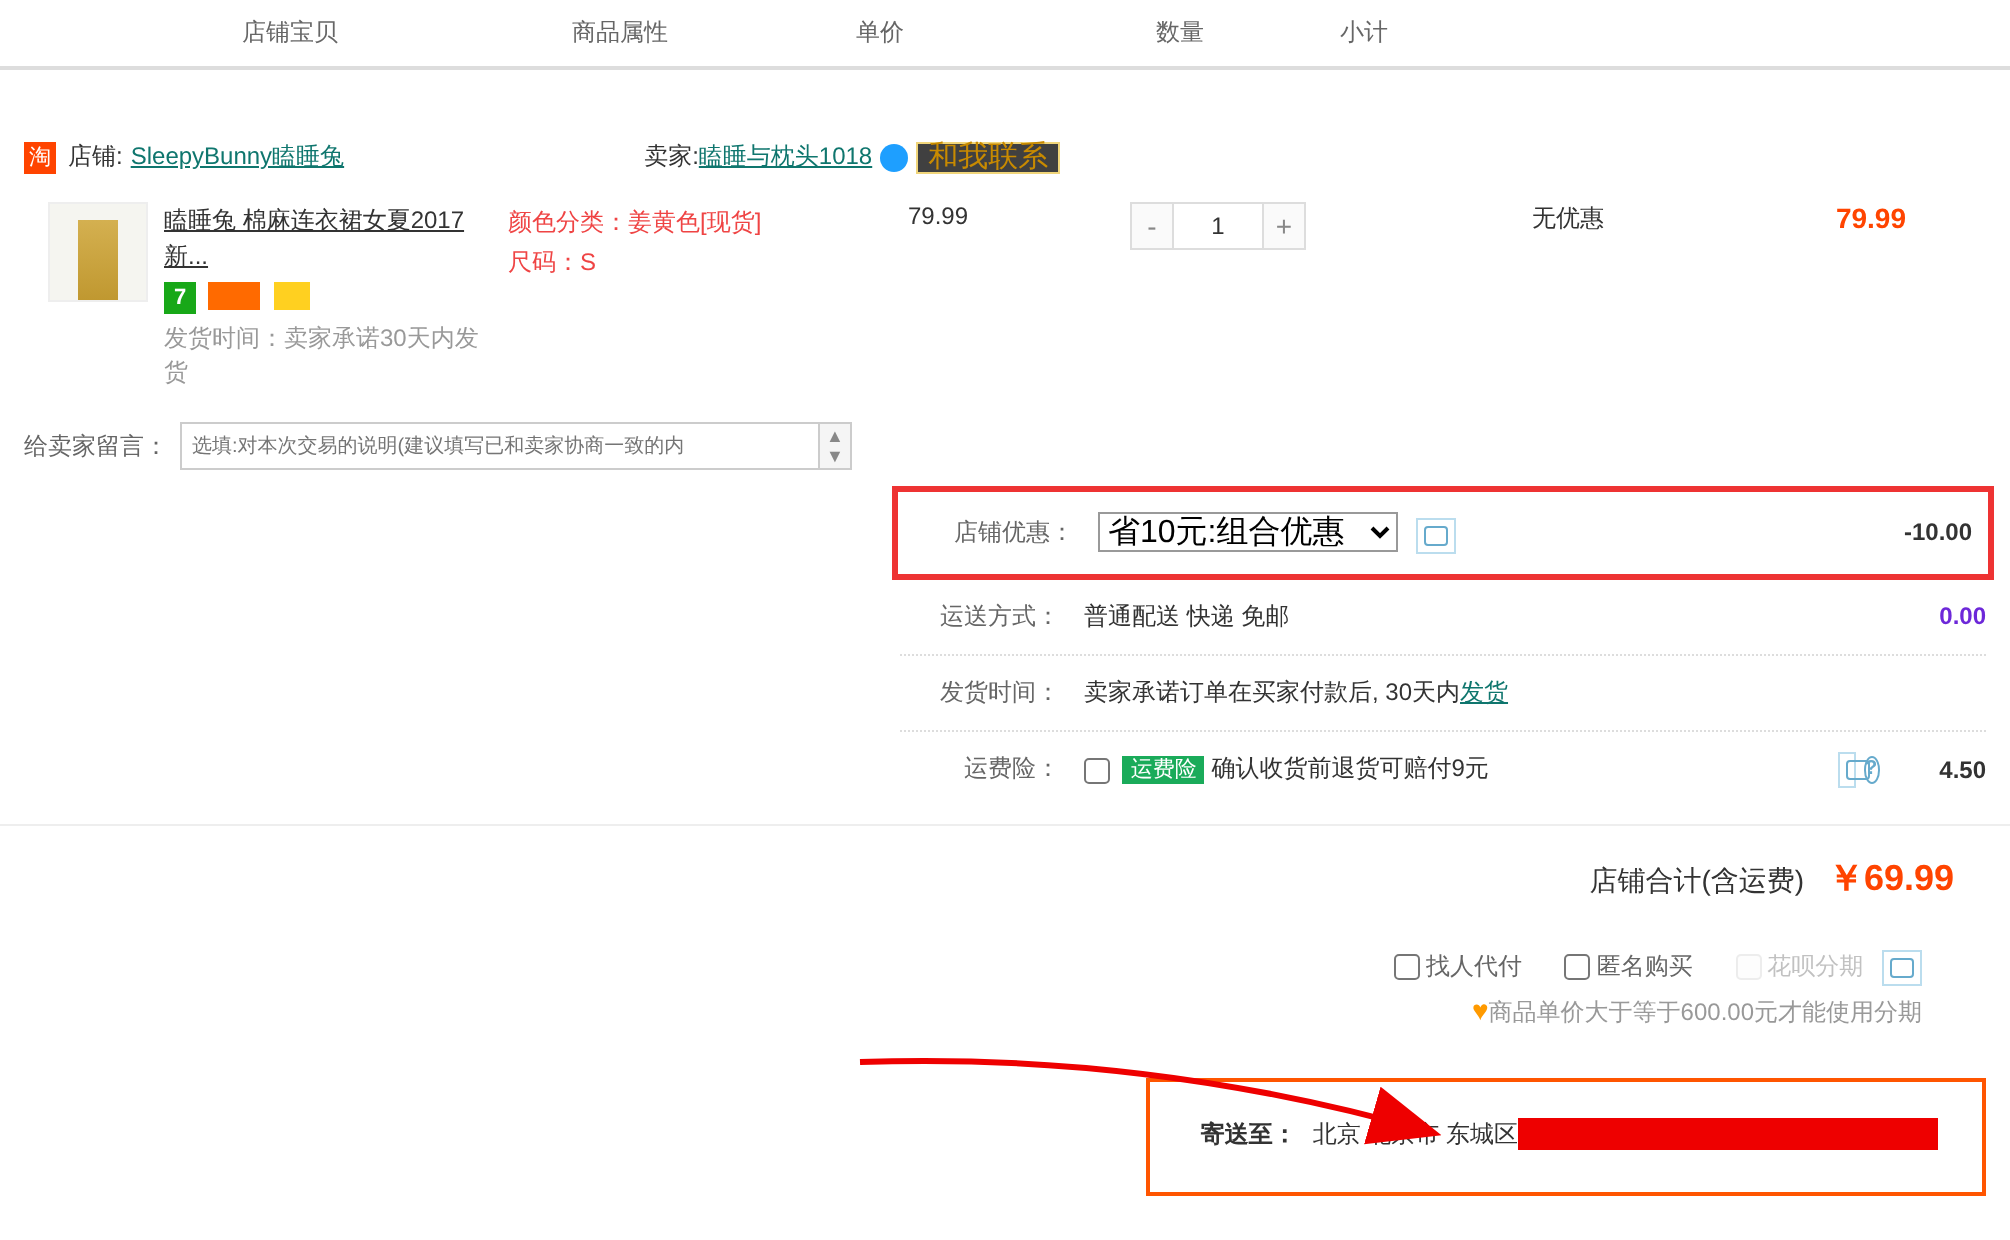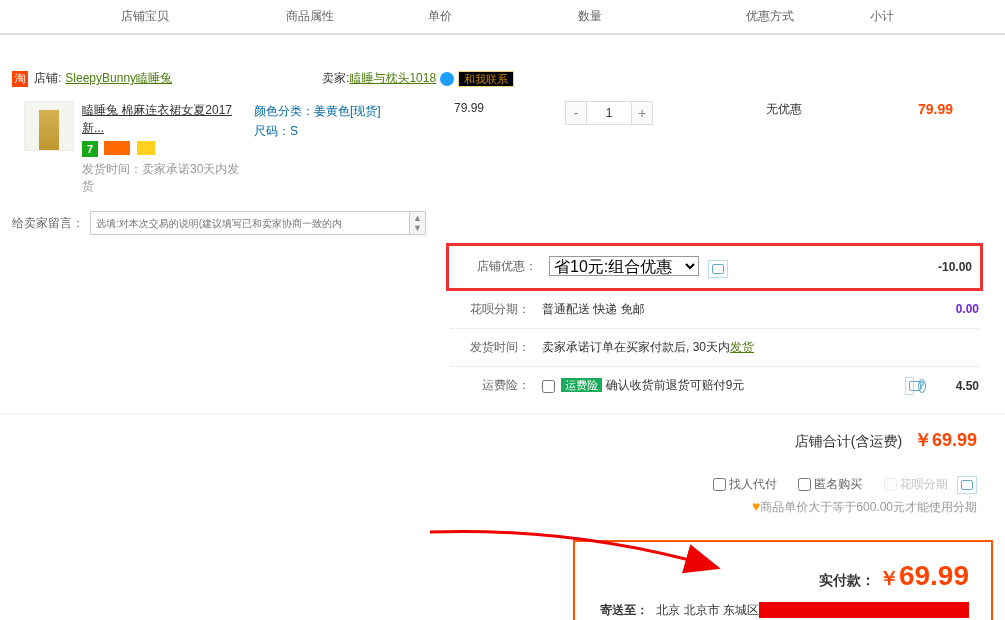--- a/index.html
+++ b/index.html
@@ -10,61 +10,61 @@
 .c2{width:120px}
 .c3{width:140px}
 .c4{width:160px}
 .c5{width:200px}
 .c6{flex:1;padding-right:30px;text-align:left}
 .shop-bar{display:flex;align-items:center;padding:10px 12px;margin-top:25px}
 .tao-badge{background:#ff4400;color:#fff;width:16px;height:16px;display:inline-flex;align-items:center;justify-content:center;font-size:11px;margin-right:6px}
 .shop-bar .lbl{margin-right:4px}
 .seller-area{margin-left:150px;display:flex;align-items:center}
 .bubble-icon{width:14px;height:14px;background:#1e9fff;border-radius:50%;margin:0 4px;display:inline-block;position:relative}
-.contact-btn{background:#000000;border:1px solid #f0d57a;color:#c88a00;padding:0 5px;font-size:11px;height:16px;line-height:14px}
+.contact-btn{background:#404040;border:1px solid #f0d57a;color:#c88a00;padding:0 5px;font-size:15px;height:16px;line-height:14px}
 .item-row{display:flex;padding:4px 24px}
 .thumb{width:50px;height:50px;background:#f5f5f0;position:relative;overflow:hidden;border:1px solid #eee}
 .thumb::after{content:"";position:absolute;left:14px;right:14px;top:8px;bottom:0;background:linear-gradient(#d4b050,#c09830)}
 .item-info{width:180px;padding:0 8px}
 .item-title{color:#333;line-height:1.5}
 .badges{margin-top:4px}
 .b7{display:inline-block;width:16px;height:16px;background:#18a818;color:#fff;font-weight:bold;text-align:center;line-height:16px;font-size:11px}
 .brd{display:inline-block;width:26px;height:14px;background:#ff6a00;margin-left:3px;vertical-align:top}
 .bcard{display:inline-block;width:18px;height:14px;background:#ffd020;margin-left:3px;vertical-align:top}
 .ship-note{color:#999;margin-top:4px}
-.attrs{width:160px;color:#0369a1;line-height:1.7;padding-right:10px}
+.attrs{width:160px;color:#ef4444;line-height:1.7;padding-right:10px}
 .price-col{width:110px;text-align:center;padding-top:0}
 .qty-col{width:170px;display:flex;justify-content:center;align-items:flex-start}
 .qty-box{display:flex;border:0}
 .qbtn{width:22px;height:24px;border:1px solid #ddd;background:#fafafa;color:#888;cursor:pointer;font-size:14px;line-height:22px;text-align:center}
 .qinput{width:44px;height:24px;border:1px solid #ddd;border-left:0;border-right:0;text-align:center;color:#333;font-size:12px}
 .promo-col{width:180px;text-align:center}
 .subtotal-col{flex:1;text-align:right;padding-right:28px;color:#ff4400;font-weight:bold;font-size:14px}
 .msg-row{display:flex;padding:12px;align-items:center}
 .msg-label{color:#666;margin-right:6px}
 .msg-input{width:320px;height:24px;border:1px solid #ccc;color:#aaa;padding:0 5px;font-size:10px}
 .spinbtn{width:16px;height:24px;border:1px solid #ccc;border-left:0;background:#f5f5f5;font-size:9px;line-height:10px;color:#888;padding:0}
-.detail-block{margin-left:450px;margin-right:26px}
+.detail-block{margin-left:450px;margin-right:12px}
 .drow{display:flex;align-items:center;padding:10px 0;border-bottom:1px dotted #ddd}
 .drow:last-child{border-bottom:0}
 .dlabel{width:80px;text-align:right;color:#666;margin-right:12px}
 .dcontent{flex:1;color:#333}
 .dval{width:80px;text-align:right;font-weight:bold}
 .store-promo-box{border:3px solid #e33;padding:8px;margin:-4px -4px 0 -4px}
 .store-promo-box .drow{border:0;padding:2px 0}
 .promo-select{width:150px;height:20px;border:1px solid #999;font-size:16px;background:#fff}
 .chat-ic{display:inline-block;width:20px;height:18px;border:1px solid #bde;margin-left:6px;vertical-align:middle;position:relative}
 .chat-ic::before{content:"";position:absolute;left:3px;top:3px;width:10px;height:8px;border:1px solid #6ac;border-radius:2px}
 .orange-txt{color:#6d28d9}
 .green-tag{background:#1aab5a;color:#fff;padding:1px 4px;font-size:11px}
-.link{color:#4d7c0f}
+.link{color:#0f766e}
 .help-ic{display:inline-block;width:14px;height:14px;border:1px solid #6ac;border-radius:50%;color:#6ac;font-size:10px;text-align:center;line-height:12px;margin-left:2px}
 .store-total{text-align:right;padding:14px 28px;font-size:14px;border-top:1px solid #eee;margin-top:8px}
 .store-total .amt{color:#ff4400;font-weight:bold;font-size:18px;margin-left:8px}
-.options-row{text-align:right;padding:10px 28px;color:#666}
+.options-row{text-align:right;padding:10px 44px;color:#666}
 .options-row label{margin-left:18px}
 .note-hint{color:#999;margin-top:4px}
 .dot-ic{color:#ff9a00;font-size:14px}
 .final-box{margin:14px 12px 10px auto;width:420px;border:2px solid #ff5500;padding:18px 22px 14px;position:relative}
 .final-line{display:flex;justify-content:flex-end;align-items:baseline;margin-bottom:10px}
 .final-line .fl{color:#333;font-size:14px;font-weight:bold}
 .final-line .fy{color:#ff4400;font-size:20px;font-weight:bold;margin-left:4px}
 .final-line .famt{color:#ff4400;font-size:28px;font-weight:bold}
 .addr-line{display:flex;justify-content:flex-end;align-items:center;margin-bottom:6px;font-size:12px}
 .addr-label{font-weight:bold;margin-right:8px}
@@ -74,21 +74,20 @@
 input[type=checkbox]{vertical-align:middle;margin-right:3px}
 </style>
 </head>
 <body>
 
 <div class="headers">
   <div class="hcol c1">店铺宝贝</div>
   <div class="hcol c2">商品属性</div>
   <div class="hcol c3">单价</div>
   <div class="hcol c4">数量</div>
-  <div class="hcol c5">优惠方式</div>
   <div class="hcol c6">小计</div>
 </div>
 
 <div class="shop-bar">
   <span class="tao-badge">淘</span>
   <span class="lbl">店铺:</span>
   <a href="#" class="link">SleepyBunny瞌睡兔</a>
   <div class="seller-area">
     <span>卖家:</span>
     <a href="#" class="link">瞌睡与枕头1018</a>
@@ -137,21 +136,21 @@
       <div class="dcontent">
         <select class="promo-select">
           <option>省10元:组合优惠</option>
         </select>
         <span class="chat-ic"></span>
       </div>
       <div class="dval">-10.00</div>
     </div>
   </div>
   <div class="drow">
-    <div class="dlabel">花呗分期：</div>
+    <div class="dlabel">运送方式：</div>
     <div class="dcontent">普通配送 快递 免邮</div>
     <div class="dval orange-txt">0.00</div>
   </div>
   <div class="drow">
     <div class="dlabel">发货时间：</div>
     <div class="dcontent">
       <span>卖家承诺订单在买家付款后, 30天内</span><a href="#" class="link">发货</a>
     </div>
     <div class="dval"></div>
   </div>
@@ -185,24 +184,19 @@
 
 <div class="final-box">
   <svg class="arrow-svg" width="300" height="80">
     <defs>
         <marker id="ah" markerWidth="12" markerHeight="12" refX="10" refY="5" orient="auto">
           <path d="M0,0 L12,5 L0,10 Z" fill="#e00"></path>
         </marker>
       </defs>
     <path d="M 5 10 Q 150 5 290 45" stroke="#e00" stroke-width="3" fill="none" marker-end="url(#ah)"></path>
   </svg>
-  <div class="final-line">
-    <span class="fl">实付款：</span>
-    <span class="fy">￥</span>
-    <span class="famt">69.99</span>
-  </div>
   <div class="addr-line">
     <span class="addr-label">寄送至：</span>
     <span>北京 北京市 东城区 </span>
     <span class="redact" style="width:210px"></span>
   </div>
 
 </div>
 
 </body></html>

